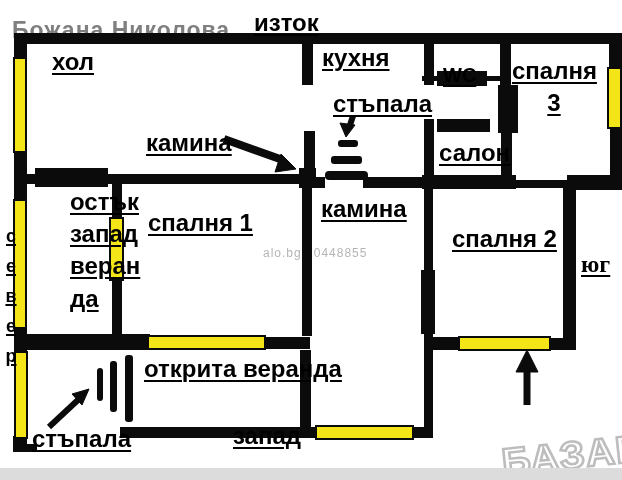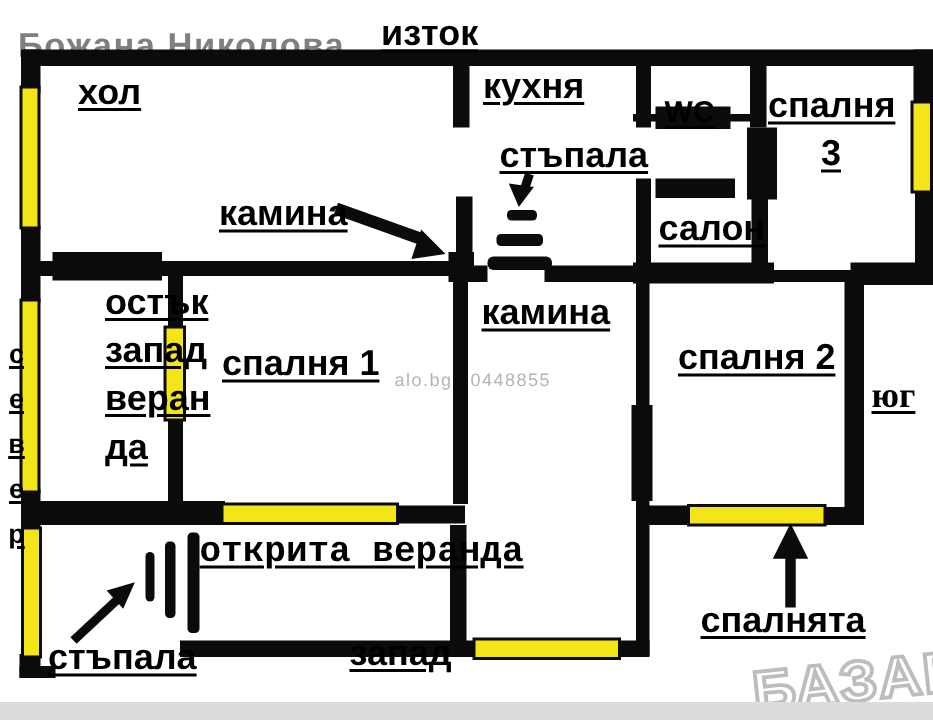--- a/index.html
+++ b/index.html
@@ -144,28 +144,27 @@
   <div class="lbl" style="left:322px;top:45px;">кухня</div>
   <div class="lbl" style="left:443px;top:41px;font-size:20px;margin-top:24px;">WC</div>
   <div class="lbl center stack" style="left:512px;top:58px;width:84px;text-decoration:none;">
     <span>спалня</span>
     <span>3</span>
   </div>
   <div class="lbl" style="left:333px;top:91px;">стъпала</div>
   <div class="lbl" style="left:146px;top:130px;">камина</div>
   <div class="lbl" style="left:439px;top:140px;">салон</div>
   <div class="lbl" style="left:321px;top:196px;">камина</div>
-  <div class="lbl" style="left:148px;top:230px;">спалня 1</div>
+  <div class="lbl" style="left:148px;top:210px;">спалня 1</div>
   <div class="lbl" style="left:452px;top:226px;">спалня 2</div>
   <div class="lbl stack" style="left:38px;top:189px;text-decoration:none;margin-left:32px;">
     <span>остък</span>
     <span>запад</span>
     <span>веран</span>
     <span>да</span>
   </div>
-  <div class="lbl" style="left:133px;top:356px;font-family:Liberation Mono, monospace;">открита веранда</div>
+  <div class="lbl" style="left:144px;top:356px;">открита веранда</div>
   <div class="lbl" style="left:32px;top:426px;">стъпала</div>
   <div class="lbl stack" style="left:467px;top:401px;text-decoration:none;">
-    <span>спалнята</span>
   </div>
 
   <div class="wm-logo">БАЗАР</div>
 </div>
 
 </body></html>

